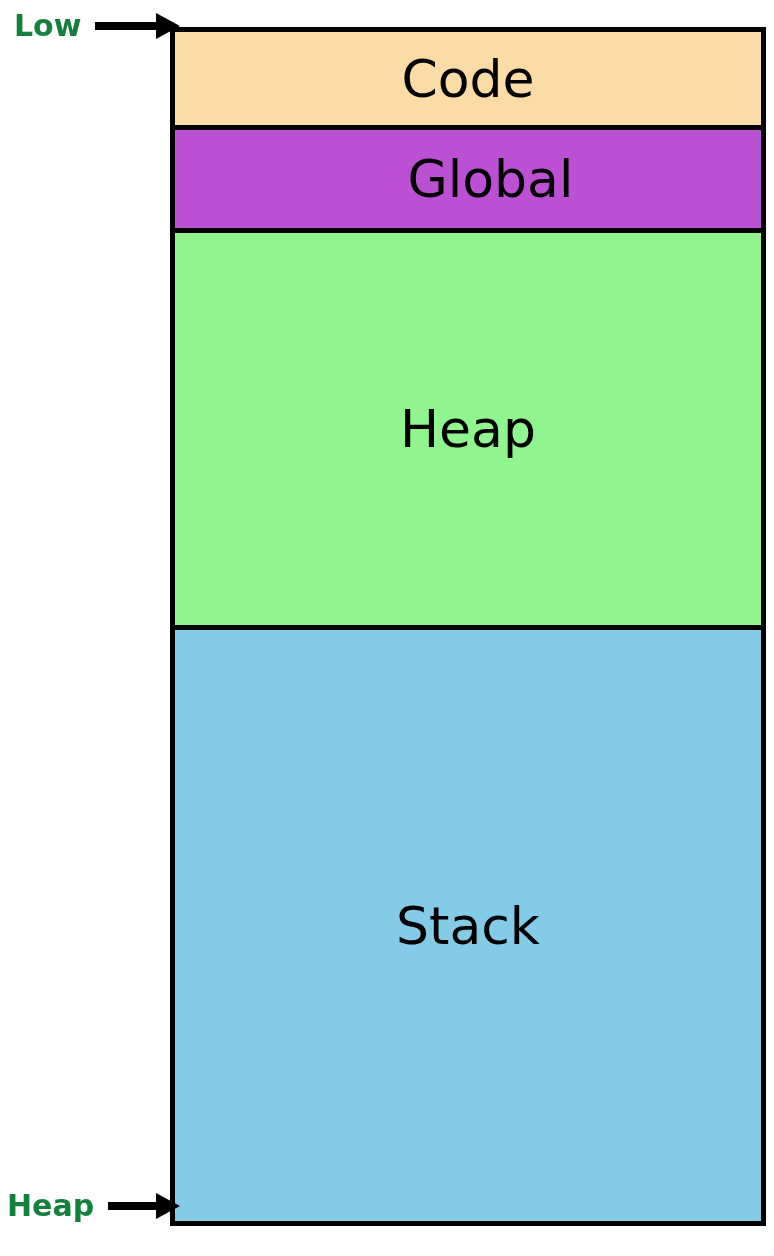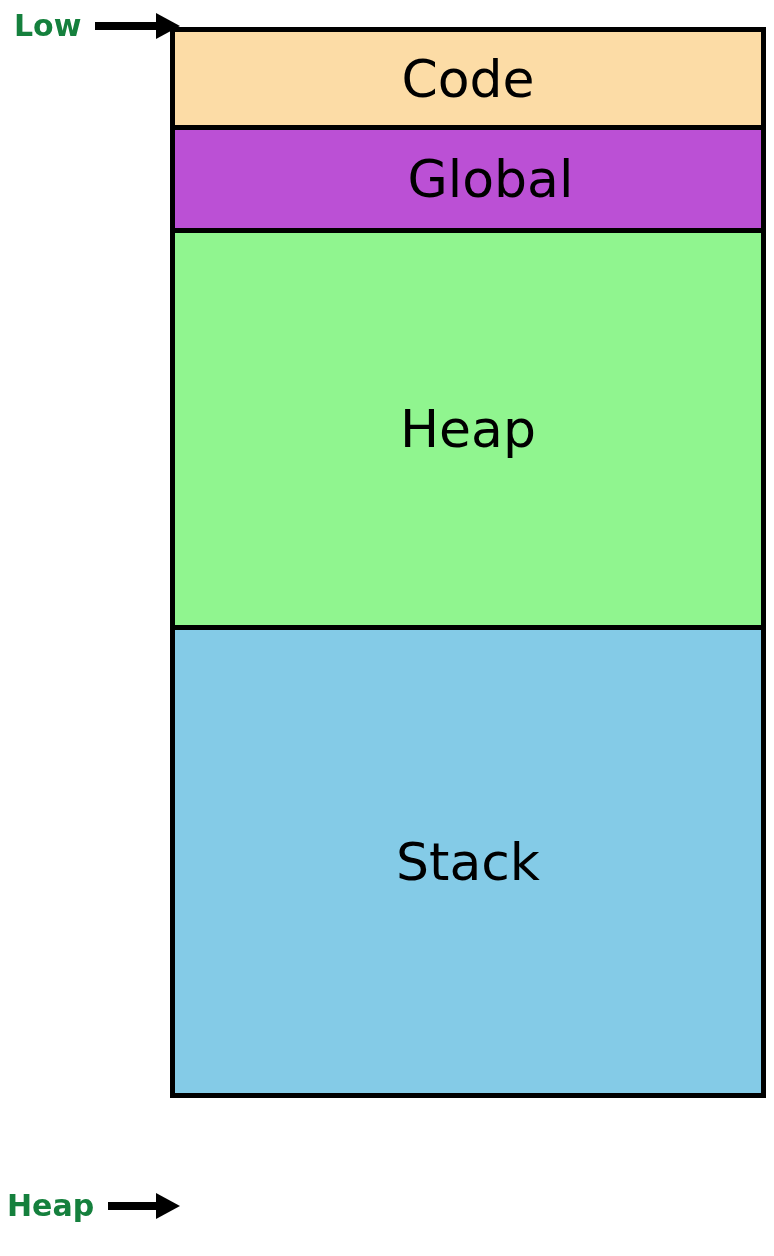--- a/index.html
+++ b/index.html
@@ -56,21 +56,21 @@
     color: #000000;
     line-height: 1;
     letter-spacing: 0px;
     user-select: none;
   }
 
   
   .seg-code   { height: 98px;  }
   .seg-global { height: 103px; }
   .seg-heap   { height: 397px; }
-  .seg-stack  { height: 473px; }
+  .seg-stack  { height: 601px; }
 
   
   .marker {
     position: absolute;
     height: 40px;
     display: flex;
     align-items: center;
     left: 0;
     width: 176px;
   }

